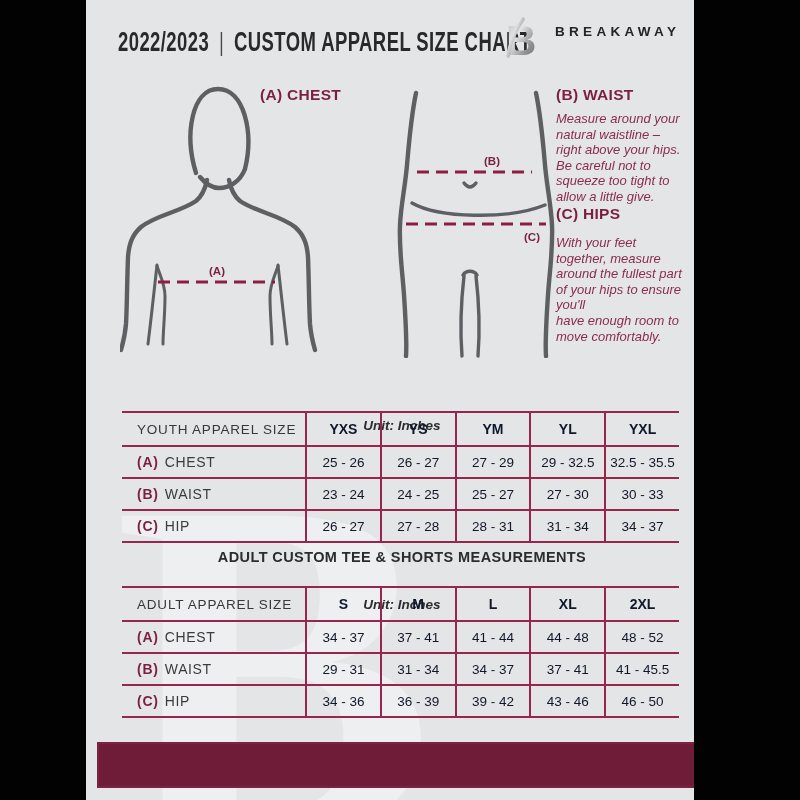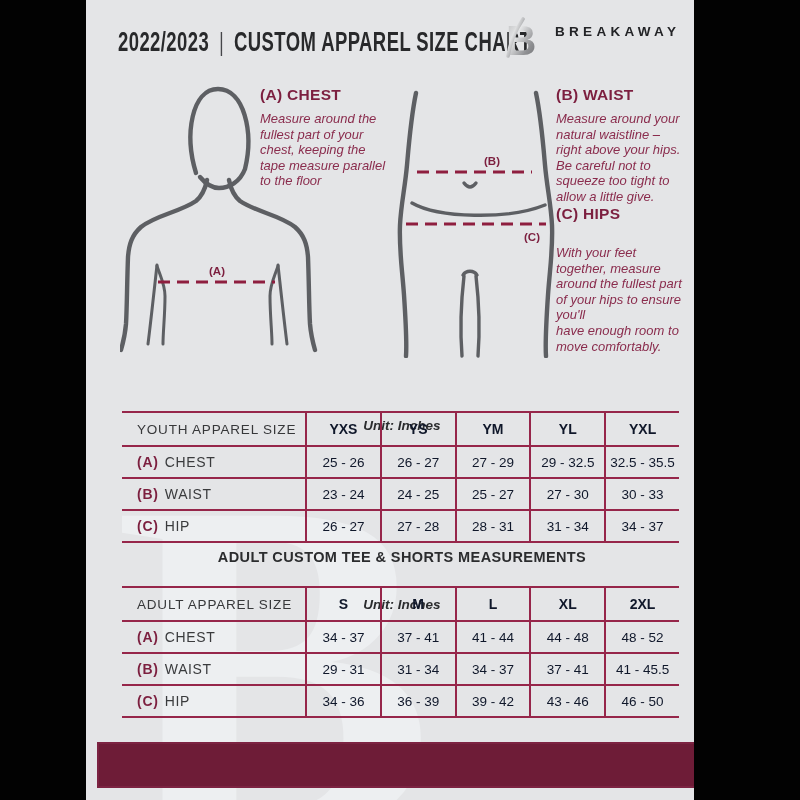--- a/index.html
+++ b/index.html
@@ -127,36 +127,31 @@
       <path d="M 71,194 C 68,220 67,248 69,274"></path>
       <path d="M 83,194 C 86,220 87,248 85,274"></path>
     </g>
     <line x1="24" y1="90" x2="139" y2="90" stroke="#8e1e3f" stroke-width="3.2" stroke-dasharray="12 7"></line>
     <line x1="13" y1="142" x2="153" y2="142" stroke="#8e1e3f" stroke-width="3.2" stroke-dasharray="12 7"></line>
     <text x="99" y="83" text-anchor="middle" font-size="11.5" font-weight="bold" fill="#7c1f3f">(B)</text>
     <text x="139" y="159" text-anchor="middle" font-size="11.5" font-weight="bold" fill="#7c1f3f">(C)</text>
   </svg>
 
   <div class="guide-head" style="left:174px;top:86px;">(A) CHEST</div>
-  <div class="guide-body" style="left:174px;top:111px;width:136px;">Measure around the
-fullest part of your
-chest, keeping the
-tape measure parallel
-to the floor</div>
 
   <div class="guide-head" style="left:470px;top:86px;">(B) WAIST</div>
   <div class="guide-body" style="left:470px;top:111px;">Measure around your
 natural waistline –
 right above your hips.
 Be careful not to
 squeeze too tight to
 allow a little give.</div>
 
   <div class="guide-head" style="left:470px;top:205px;">(C) HIPS</div>
-  <div class="guide-body" style="left:470px;top:245px;">With your feet
+  <div class="guide-body" style="left:470px;top:235px;">With your feet
 together, measure
 around the fullest part
 of your hips to ensure
 you'll
 have enough room to
 move comfortably.</div>
 
   <div class="tbl-unit" style="top:388px;">Unit: Inches</div>
 
   <div class="tbl" style="top:411px;">

